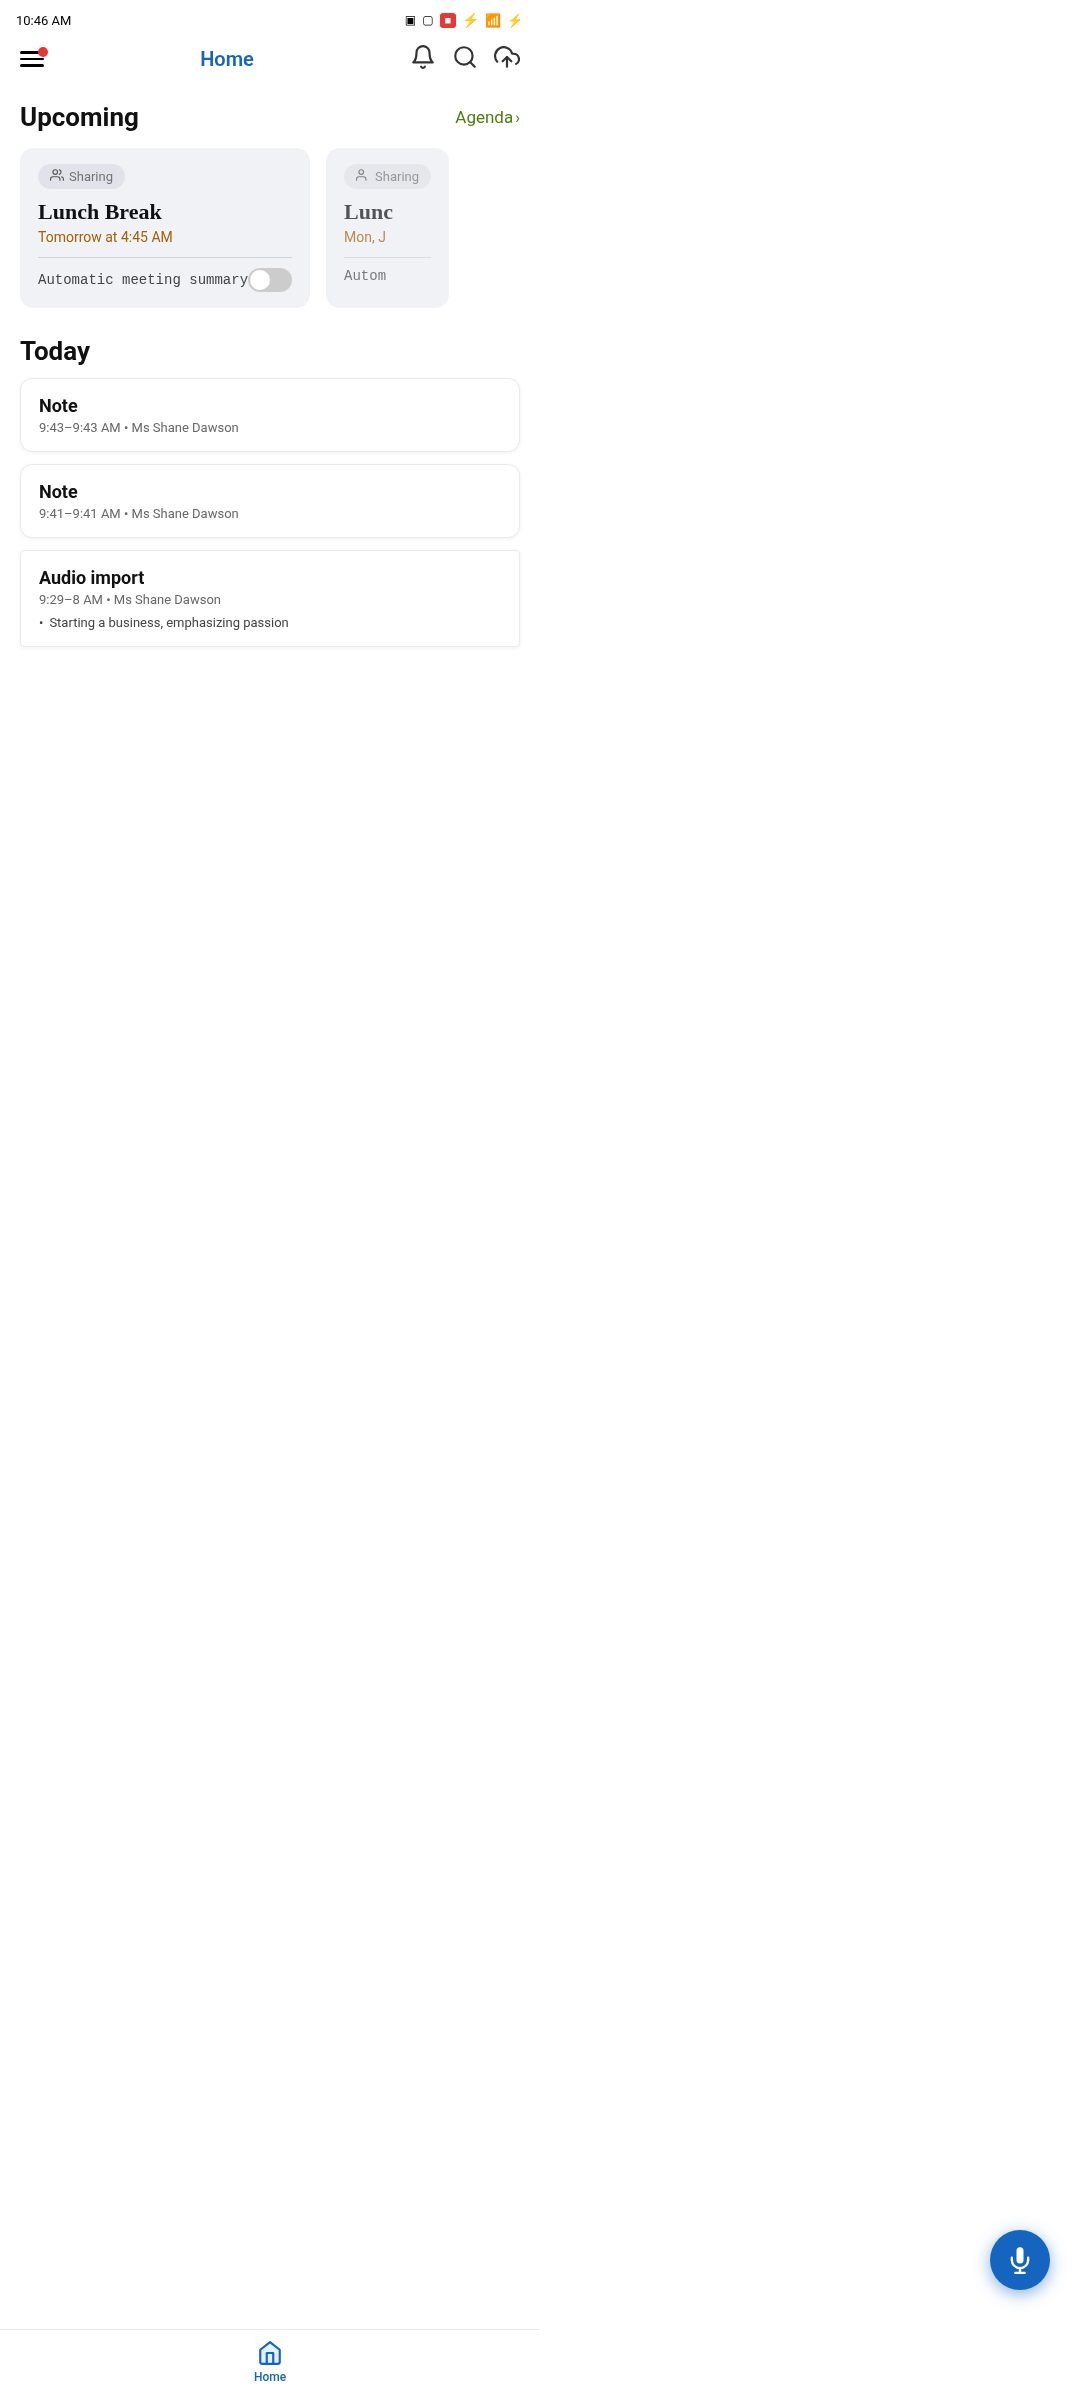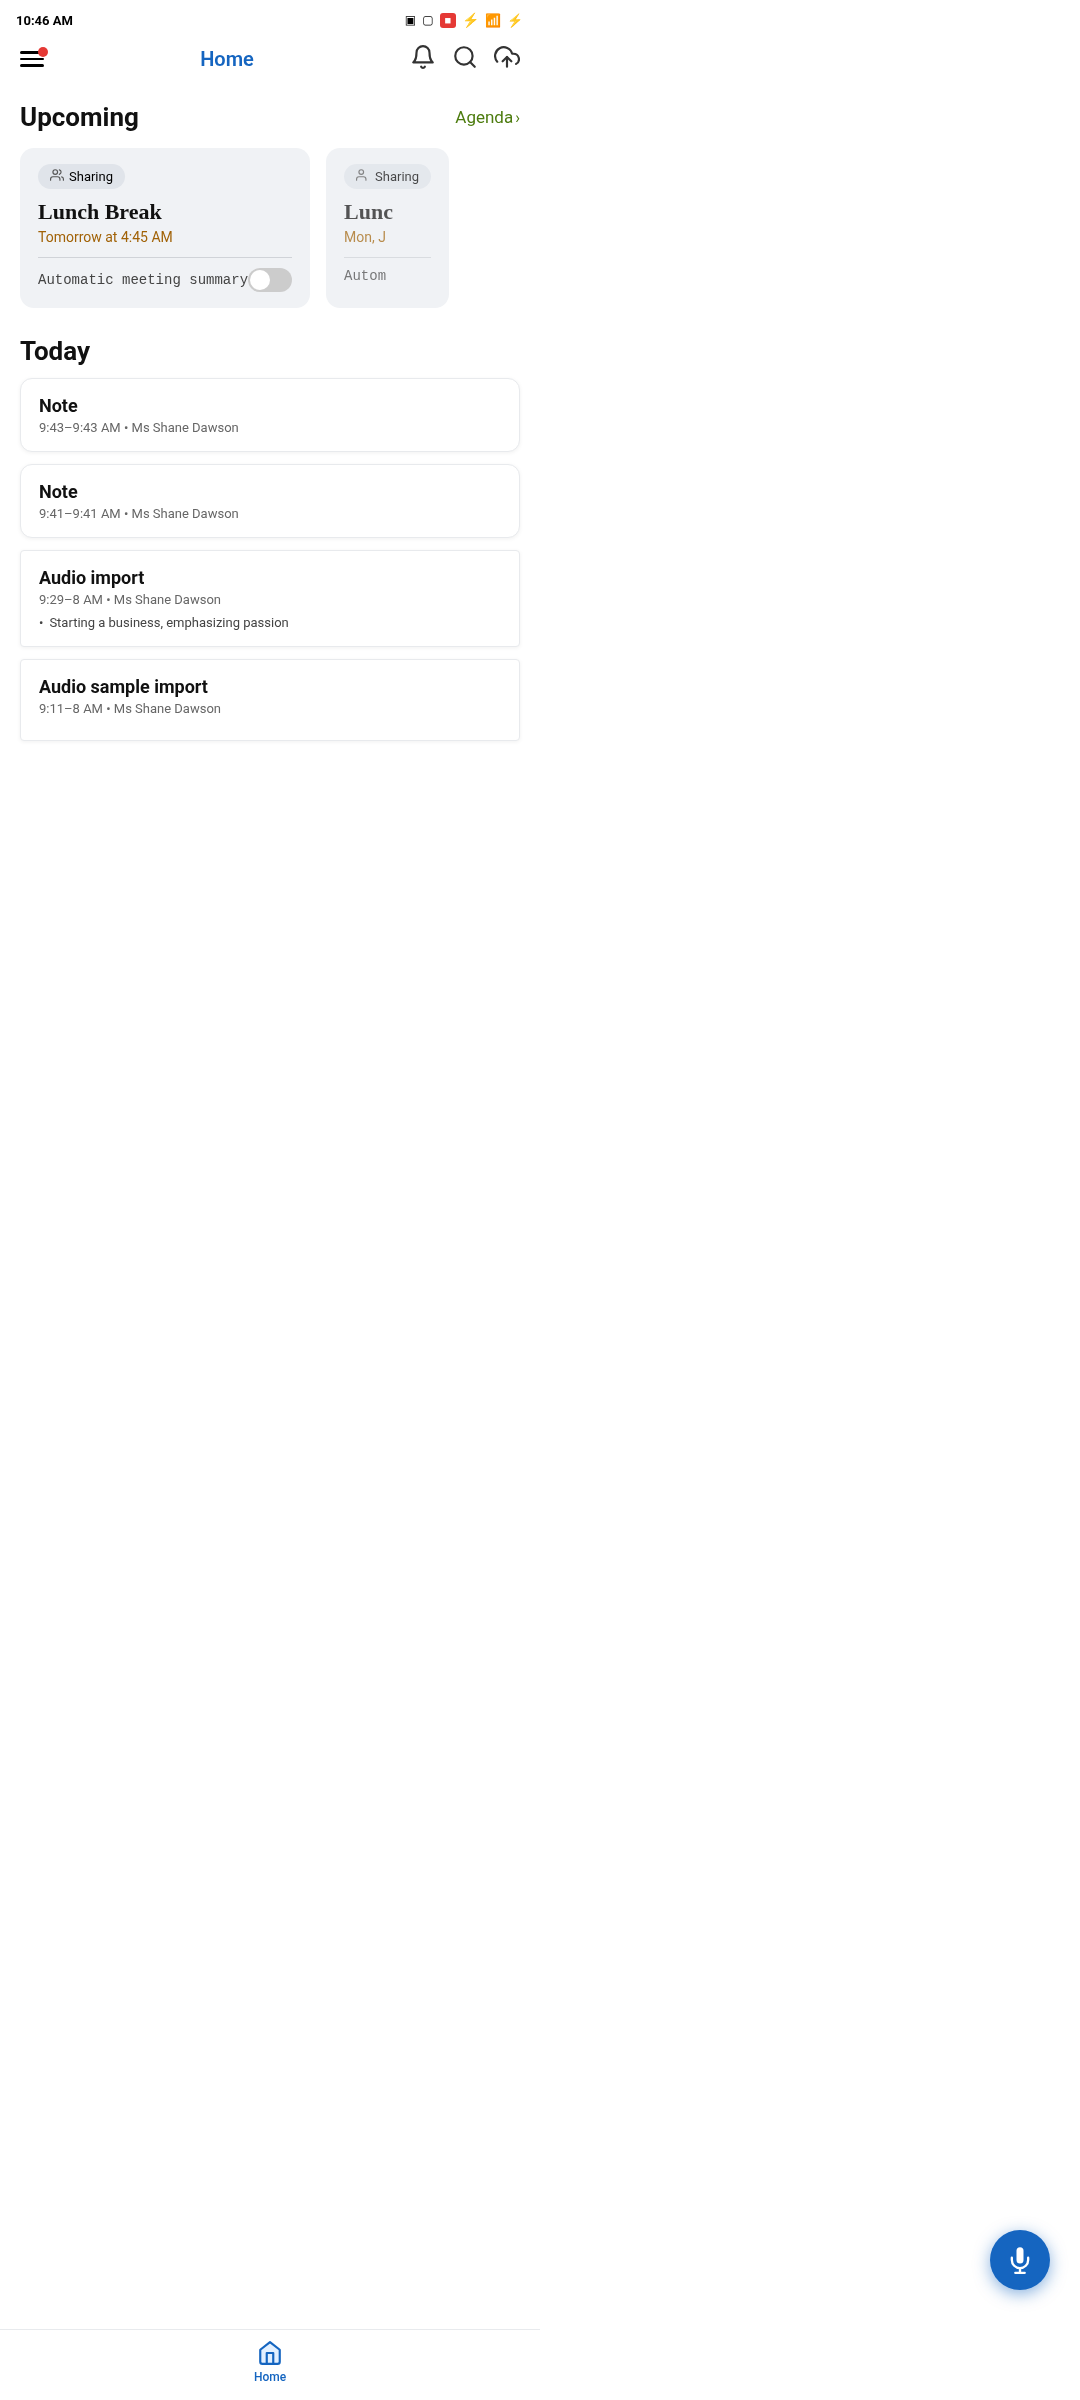--- a/index.html
+++ b/index.html
@@ -15,21 +15,21 @@
     
     .status-bar {
       display: flex;
       justify-content: space-between;
       align-items: center;
       padding: 8px 16px 4px;
       height: 36px;
     }
     .status-time {
       font-size: 13px;
-      font-weight: 700;
+      font-weight: 400;
       color: #000;
     }
     .status-right {
       display: flex;
       align-items: center;
       gap: 6px;
     }
 
     
     .header {
@@ -135,21 +135,21 @@
     }
 
     .sharing-badge {
       display: inline-flex;
       align-items: center;
       gap: 5px;
       background: #e0e4ea;
       border-radius: 20px;
       padding: 4px 12px;
       font-size: 13px;
-      color: #000000;
+      color: #737373;
       margin-bottom: 10px;
     }
     .sharing-badge-icon {
       font-size: 13px;
     }
 
     .card-event-title {
       font-size: 22px;
       font-weight: 700;
       color: #111;
@@ -454,24 +454,20 @@
     </div>
 
     <div class="audio-card">
       <div class="audio-card-title">Audio import</div>
       <div class="audio-card-meta">9:29–8 AM  •  Ms Shane Dawson</div>
       <div class="audio-card-bullet">
         <span>Starting a business, emphasizing passion</span>
       </div>
     </div>
 
-    <div class="audio-card">
-      <div class="audio-card-title">Audio sample import</div>
-      <div class="audio-card-meta">9:11–8 AM  •  Ms Shane Dawson</div>
-    </div>
 
   </div>
 </div>
 
 <div class="fab">
   <svg viewBox="0 0 24 24" fill="white">
     <path d="M12 1a3 3 0 0 0-3 3v8a3 3 0 0 0 6 0V4a3 3 0 0 0-3-3z"></path>
     <path d="M19 10v2a7 7 0 0 1-14 0v-2" fill="none" stroke="white" stroke-width="2" stroke-linecap="round"></path>
     <line x1="12" y1="19" x2="12" y2="23" stroke="white" stroke-width="2" stroke-linecap="round"></line>
     <line x1="8" y1="23" x2="16" y2="23" stroke="white" stroke-width="2" stroke-linecap="round"></line>

